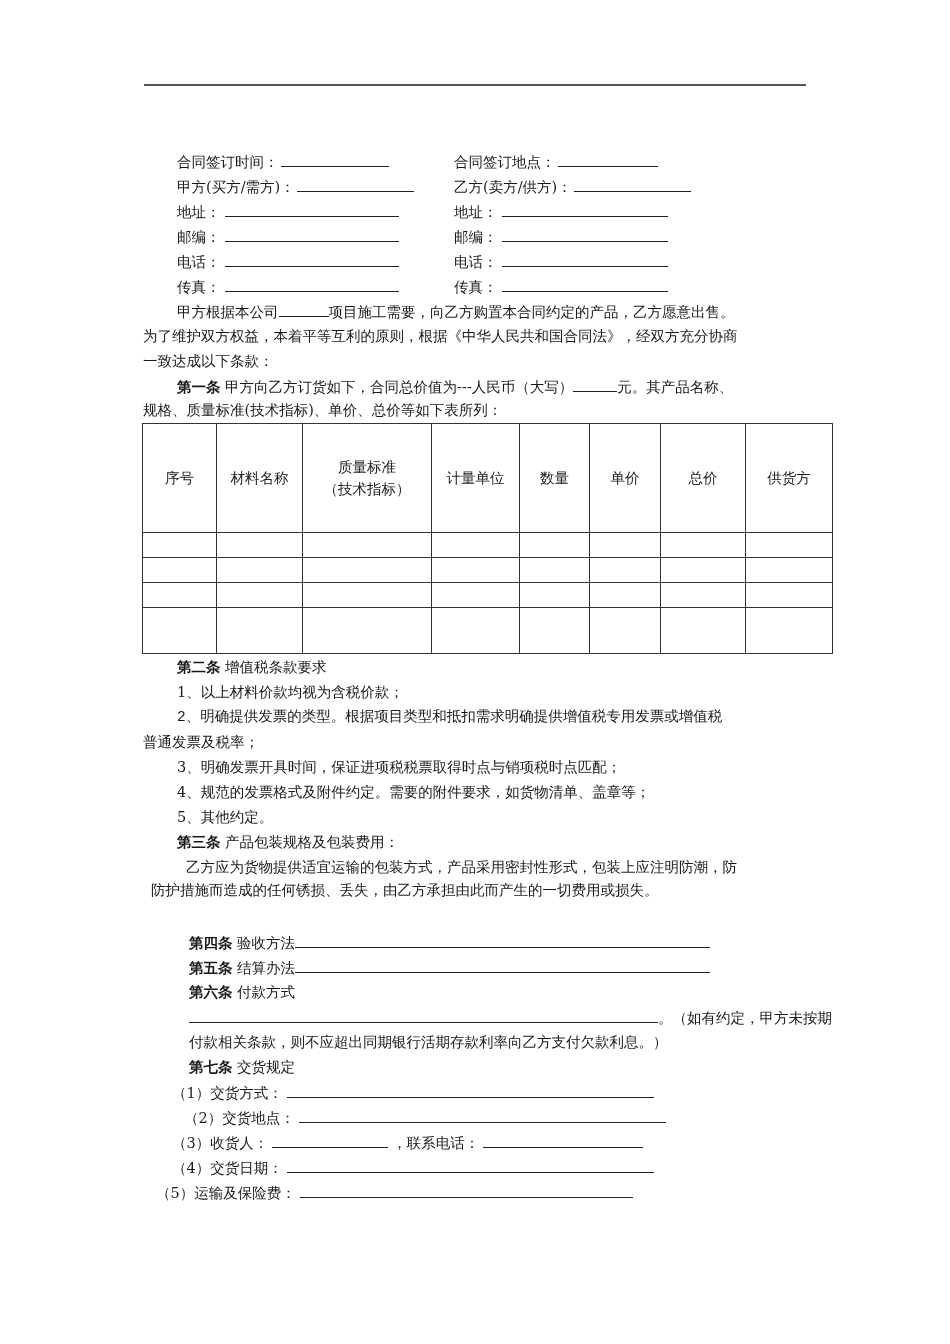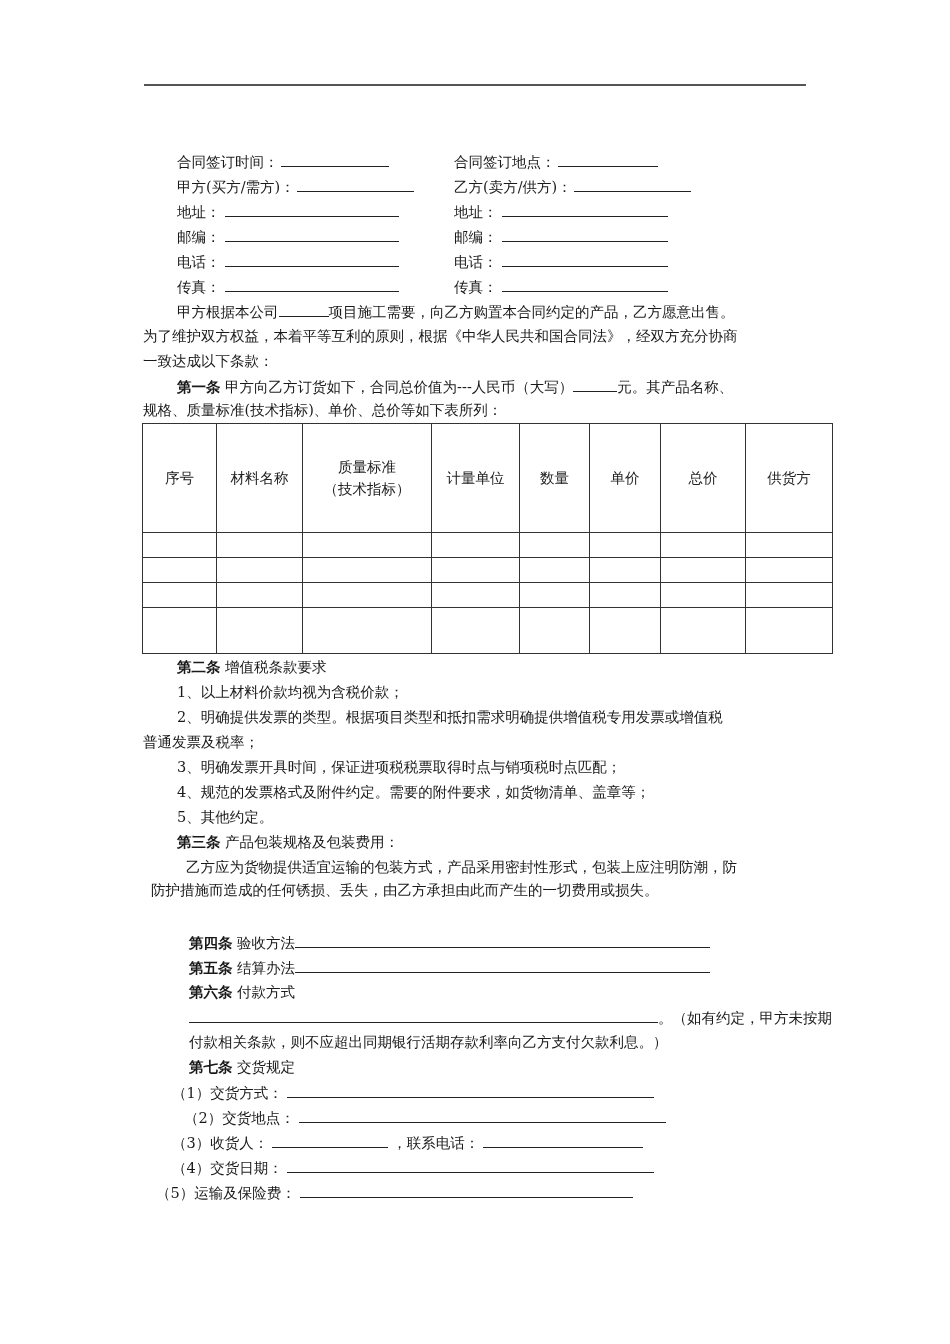--- a/index.html
+++ b/index.html
@@ -134,21 +134,21 @@
           <td></td>
           <td></td>
     </tr>
   </tbody>
     </table>
 
   <div class="line" style="left:177px;top:657px;">
     <span class="b">第二条</span><span> 增值税条款要求</span>
   </div>
   <div class="line" style="left:177px;top:682px;">1、以上材料价款均视为含税价款；</div>
-  <div class="line" style="left:177px;top:707px;">2、明确提供发票的类型。根据项目类型和抵扣需求明确提供增值税专用发票或增值税</div>
+  <div class="line" style="left:177px;top:707px;font-family:Liberation Mono, monospace;">2、明确提供发票的类型。根据项目类型和抵扣需求明确提供增值税专用发票或增值税</div>
   <div class="line" style="left:143px;top:732px;">普通发票及税率；</div>
   <div class="line" style="left:177px;top:757px;">3、明确发票开具时间，保证进项税税票取得时点与销项税时点匹配；</div>
   <div class="line" style="left:177px;top:782px;">4、规范的发票格式及附件约定。需要的附件要求，如货物清单、盖章等；</div>
   <div class="line" style="left:177px;top:807px;">5、其他约定。</div>
 
   <div class="line" style="left:177px;top:832px;">
     <span class="b">第三条</span><span> 产品包装规格及包装费用：</span>
   </div>
   <div class="line" style="left:186px;top:857px;">乙方应为货物提供适宜运输的包装方式，产品采用密封性形式，包装上应注明防潮，防</div>
   <div class="line" style="left:143px;top:880px;padding-left:8px;">防护措施而造成的任何锈损、丢失，由乙方承担由此而产生的一切费用或损失。</div>

